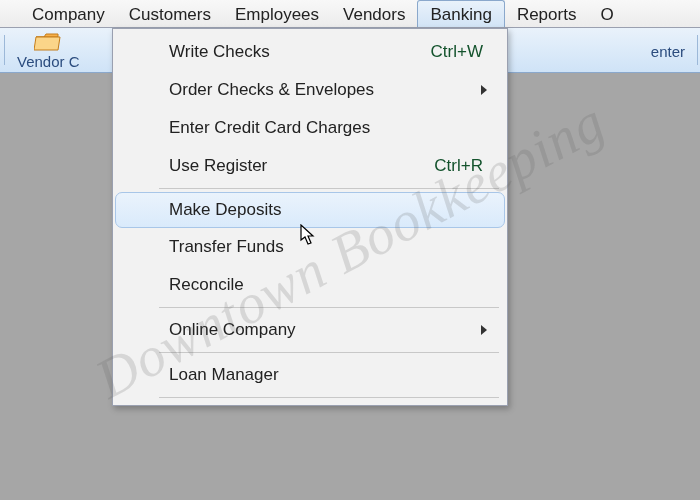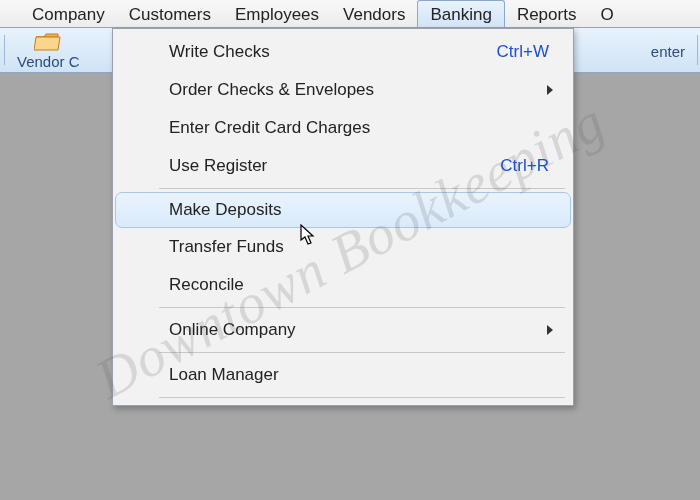--- a/index.html
+++ b/index.html
@@ -64,37 +64,37 @@
   }
   .folder-icon {
     width: 28px;
     height: 20px;
     margin-bottom: -2px;
   }
   .dropdown {
     position: absolute;
     top: 28px;
     left: 112px;
-    width: 462px;
+    width: 396px;
     background: #f2f2f2;
     border: 1px solid #9aa0b0;
     box-shadow: 2px 3px 6px rgba(0,0,0,0.25);
     padding: 4px 2px;
   }
   .dropdown-item {
     display: flex;
     align-items: center;
     height: 38px;
     padding: 0 18px 0 54px;
     color: #222;
     position: relative;
     cursor: default;
   }
   .dropdown-item .label { flex: 1; }
-  .dropdown-item .accel { color: #1d4ed8; padding-right: 4px; text-align: center;}
+  .dropdown-item .accel { color: #14532d; padding-right: 4px; text-align: center;}
   .dropdown-item.hovered {
     background: linear-gradient(#eaf3fc, #d9eafb);
     border: 1px solid #a8c6e8;
     border-radius: 7px;
     padding-left: 53px;
     padding-right: 17px;
     height: 36px;
   }
   .dropdown-sep {
     height: 1px;

